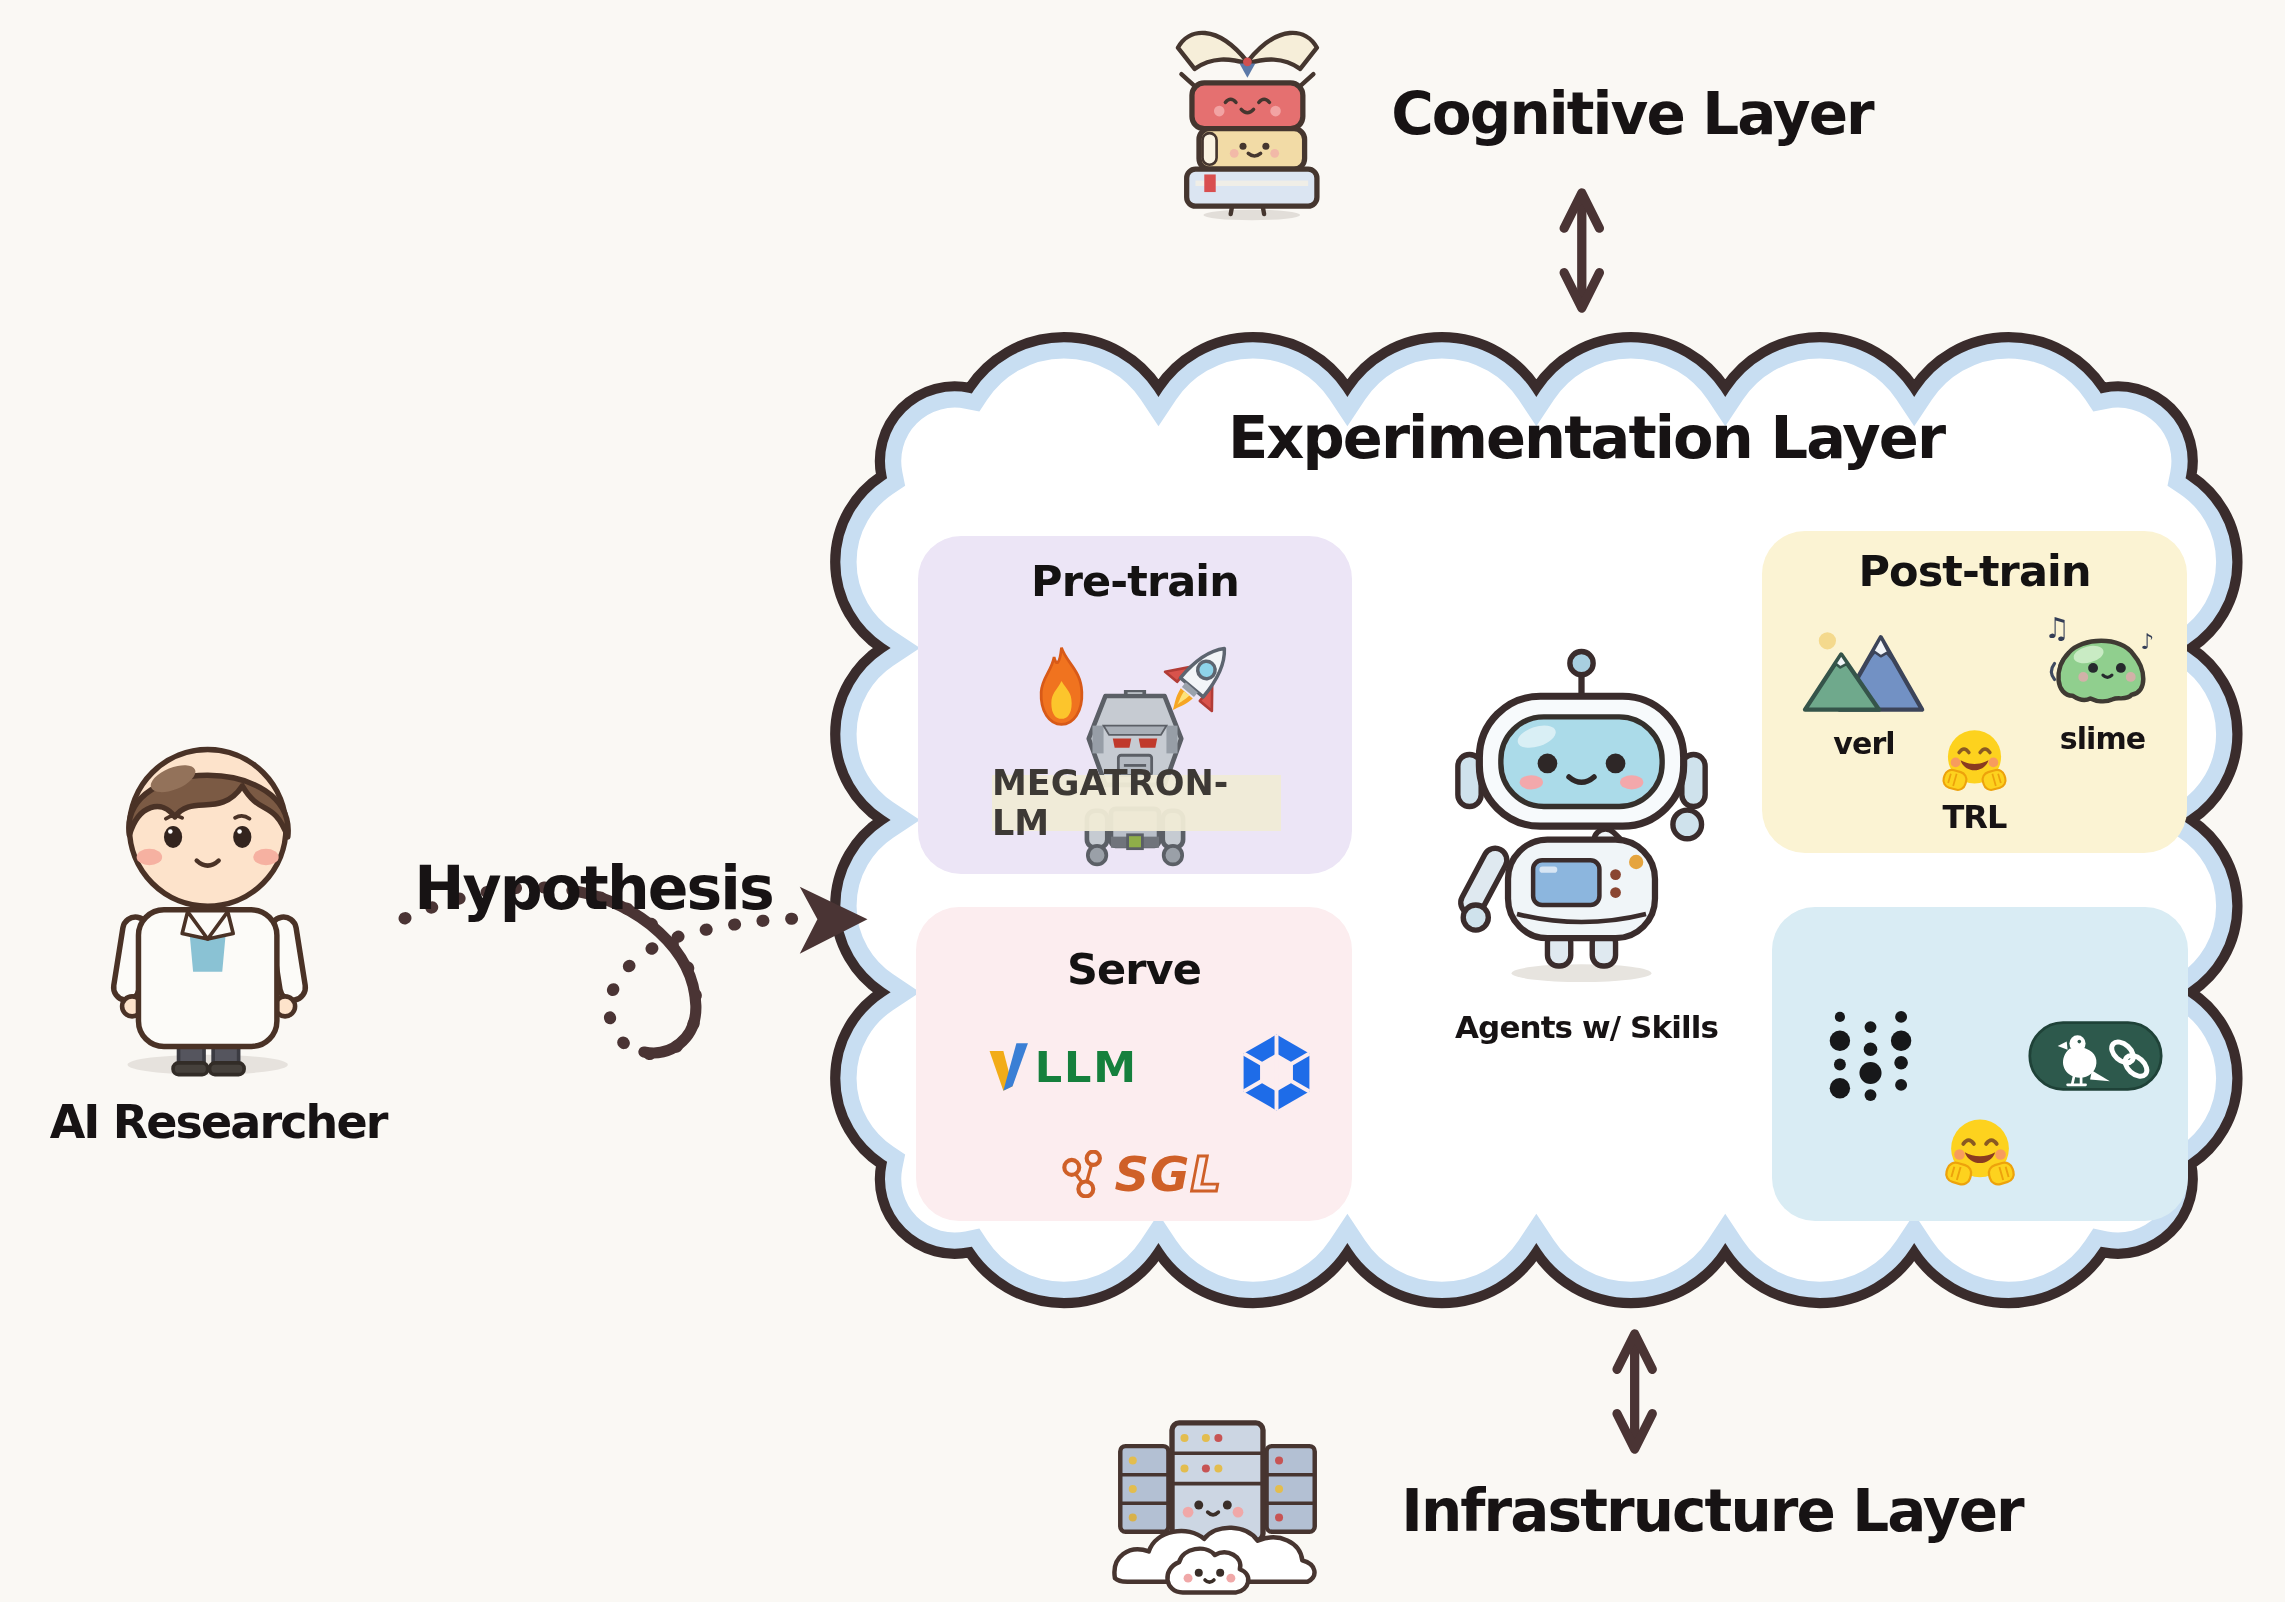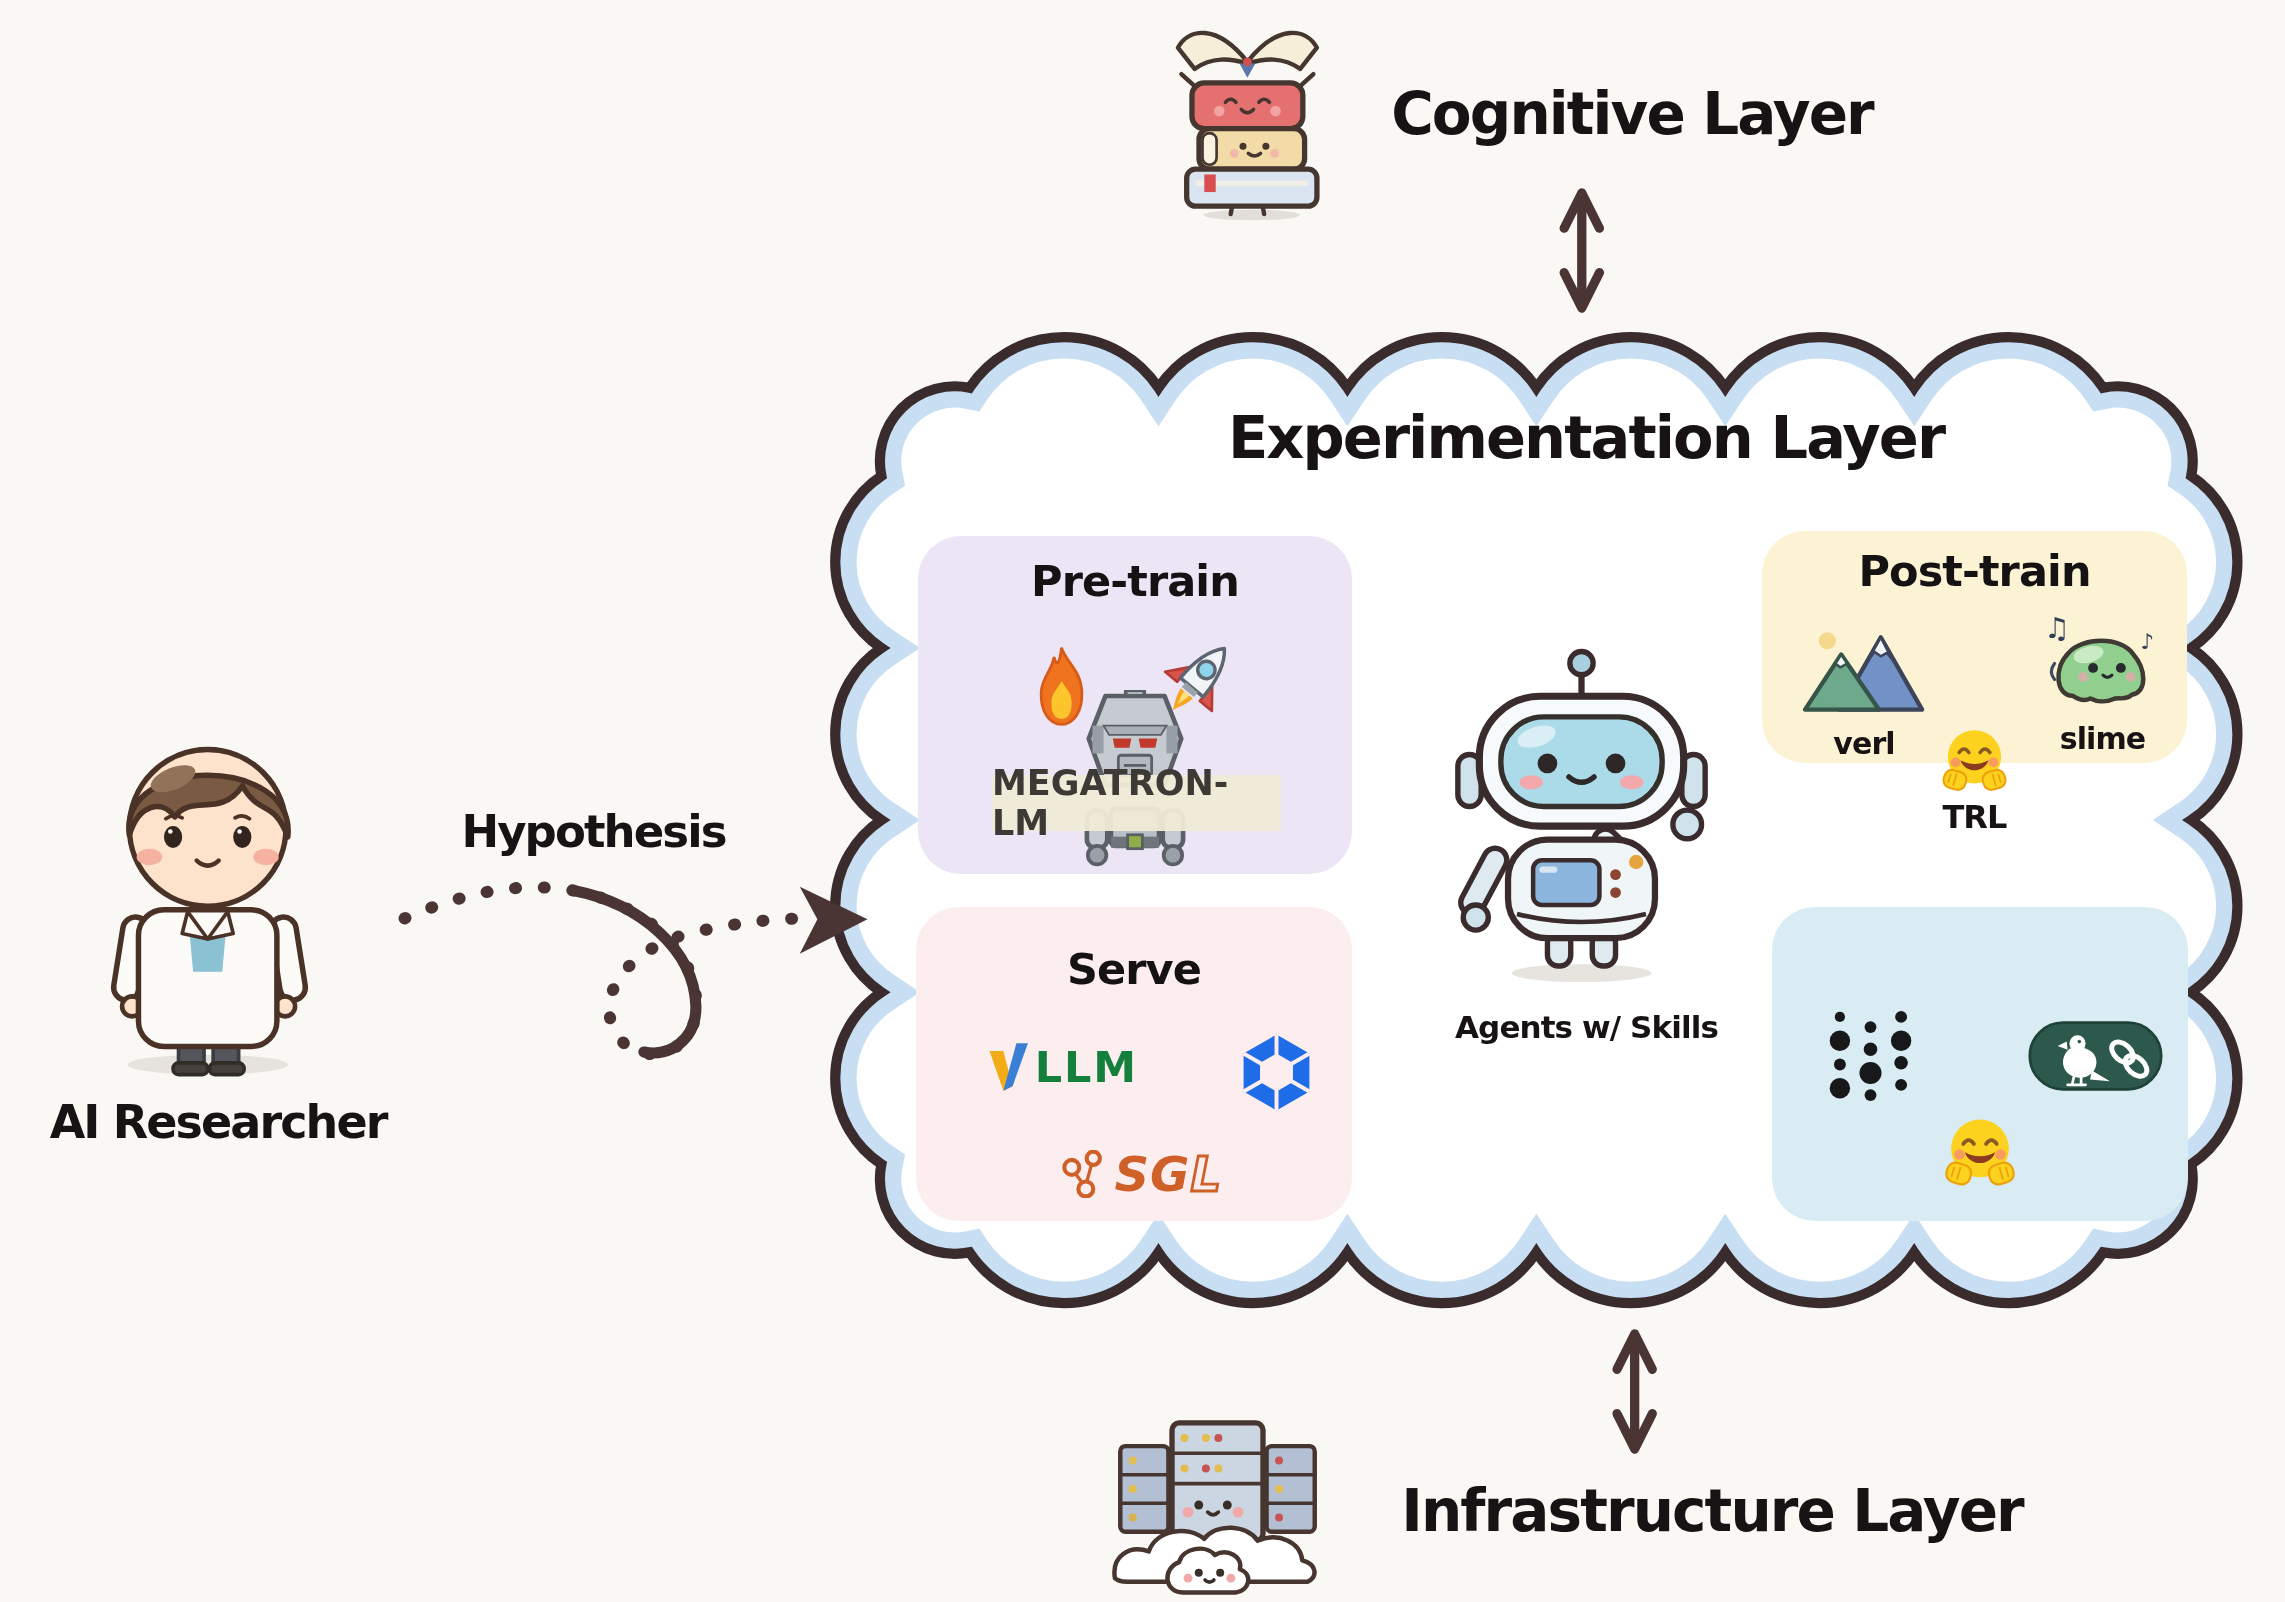--- a/index.html
+++ b/index.html
@@ -9,26 +9,26 @@
     font-family:"DejaVu Sans","Liberation Sans",sans-serif;
     color:#171314; overflow:hidden;
   }
   .stage { position:relative; width:2286px; height:1603px; }
   .abs { position:absolute; }
   svg { display:block; }
   .ttl { position:absolute; font-weight:bold; text-align:center; letter-spacing:-1.9px; }
   #cognitive-title      { left:1326px; top:80px;  width:612px;  font-size:58px; }
   #experimentation-title{ left:1122px; top:403px; width:928px; font-size:59px; }
   #infrastructure-title { left:1299px; top:1477px;width:826px;  font-size:58px; }
-  #hypothesis-label     { left:408px;  top:805px; width:371px;  font-size:45px; }
+  #hypothesis-label     { left:408px;  top:853px; width:371px;  font-size:60px; }
   #researcher-label     { left:18.6px;   top:1095px;width:399px;  font-size:46px; }
   #agents-label         { left:1373px; top:1009px;width:427px;  font-size:31px; letter-spacing:-0.9px;}
   .panel { position:absolute; border-radius:43px; }
   #panel-pretrain  { left:918px;  top:536px; width:434px; height:338px; background:#ece5f6; }
-  #panel-posttrain { left:1762px; top:531px; width:425px; height:232px; background:#fbf3d3; }
+  #panel-posttrain { left:1762px; top:531px; width:425px; height:322px; background:#fbf3d3; }
   #panel-serve     { left:916px;  top:907px; width:436px; height:314px; background:#fcedef; }
   #panel-others    { left:1772px; top:907px; width:416px; height:314px; background:#d9ecf4; }
   .panel h2 { position:absolute; left:0; width:100%; text-align:center;
               font-size:43px; letter-spacing:-0.9px; color:#141212; }
   #panel-pretrain h2  { top:20.4px; }
   #panel-posttrain h2 { top:15px; }
   #panel-serve h2     { top:37px; }
   #panel-others h2    { top:37px; }
   .tool-label { display:block; text-align:center; font-weight:bold; font-size:30px; margin-top:5.6px; letter-spacing:-0.9px;}
   #fire-wrap    { left:111px; top:108px; }

